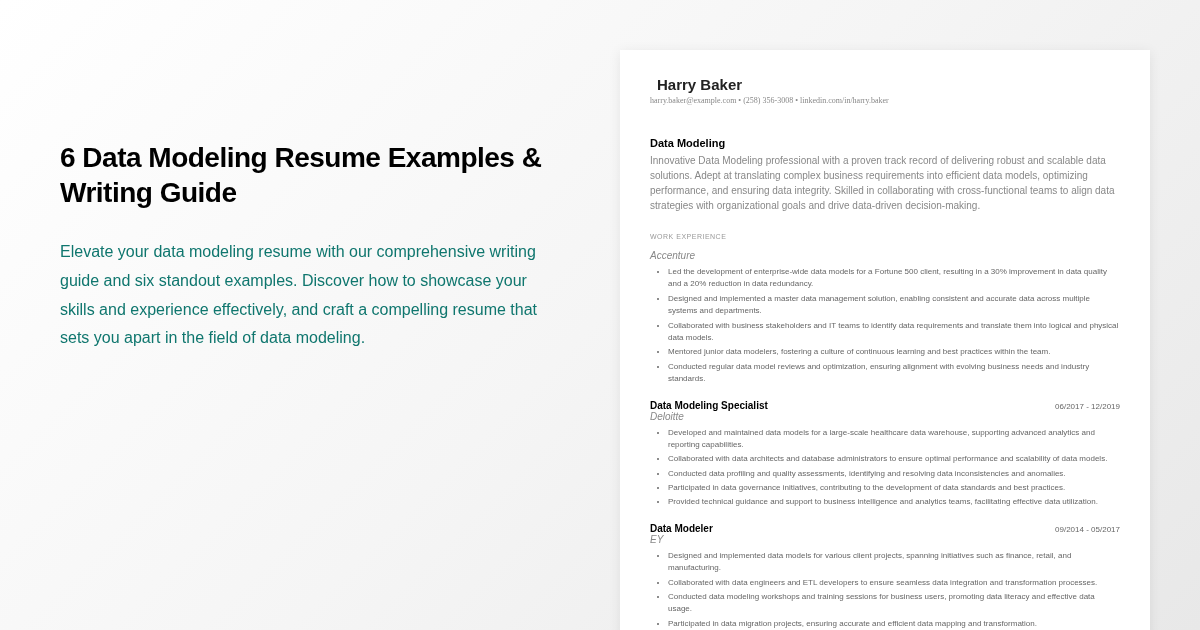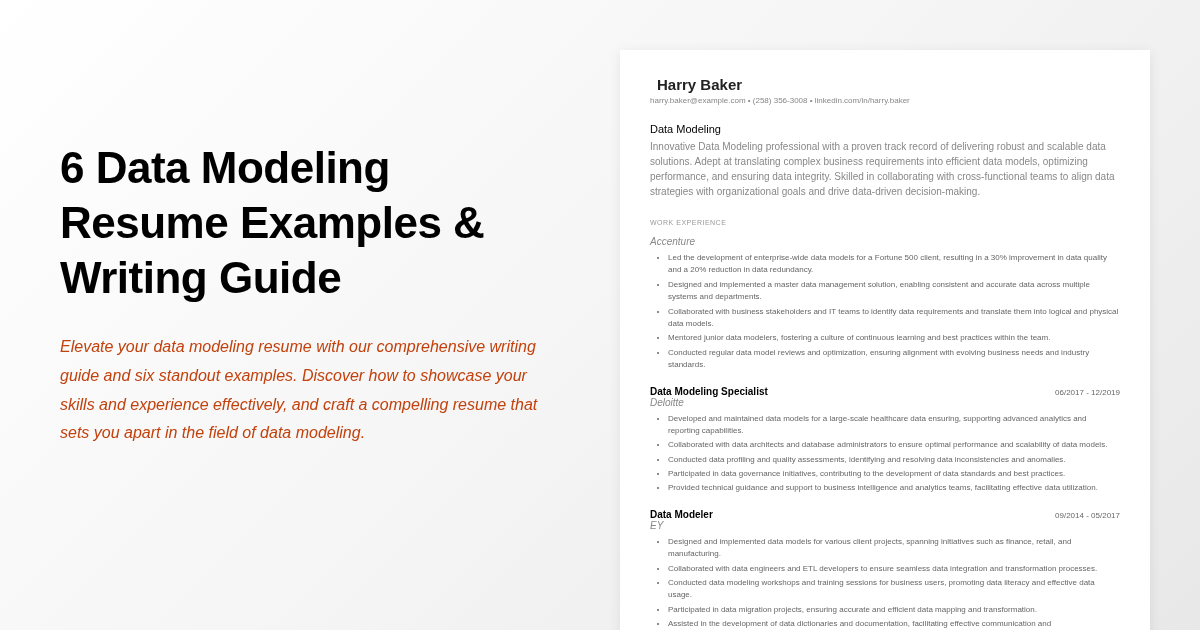--- a/index.html
+++ b/index.html
@@ -9,33 +9,32 @@
   font-family: -apple-system, BlinkMacSystemFont, "Segoe UI", Helvetica, Arial, sans-serif;
   background: linear-gradient(135deg, #ffffff 0%, #f5f5f5 50%, #e8e8e8 100%);
   display: flex;
   overflow: hidden;
 }
 .left-panel {
   width: 600px;
   padding: 140px 40px 0 60px;
 }
 .main-title {
-  font-size: 44px;
+  font-size: 28px;
   font-weight: 700;
   line-height: 1.25;
   color: #000;
   margin-bottom: 28px;
   letter-spacing: -0.5px;
 }
 .subtitle {
   font-size: 16px;
   line-height: 1.8;
-  color: #c2410c;
+  color: #0f766e;
   font-weight: 400;
-  font-style: italic;
 }
 .right-panel {
   width: 560px;
   padding-top: 50px;
   padding-left: 20px;
 }
 .resume-card {
   background: #fff;
   width: 530px;
   height: 600px;
@@ -46,25 +45,26 @@
 .resume-name {
   font-size: 15px;
   font-weight: 600;
   color: #222;
   margin-bottom: 3px;
   margin-left: 7px;
 }
 .resume-contact {
   font-size: 8px;
   color: #888;
-  margin-bottom: 18px;
+  margin-bottom: 32px;
+  font-family: Liberation Serif, serif;
 }
 .resume-section-title {
   font-size: 11px;
-  font-weight: 400;
+  font-weight: 700;
   color: #000;
   margin-bottom: 4px;
 }
 .resume-summary {
   font-size: 10px;
   line-height: 1.5;
   color: #888;
   margin-bottom: 20px;
 }
 .work-exp-label {
@@ -134,21 +134,21 @@
             <li>Conducted regular data model reviews and optimization, ensuring alignment with evolving business needs and industry standards.</li>
           </ul>
         </div>
         <div class="job">
           <div class="job-header">
             <div class="job-title">Data Modeling Specialist</div>
             <div class="job-dates">06/2017 - 12/2019</div>
           </div>
           <div class="job-company">Deloitte</div>
           <ul class="job-bullets">
-            <li>Developed and maintained data models for a large-scale healthcare data ensuring, supporting advanced analytics and reporting capabilities.</li>
+            <li>Developed and maintained data models for a large-scale healthcare data warehouse, supporting advanced analytics and reporting capabilities.</li>
             <li>Collaborated with data architects and database administrators to ensure optimal performance and scalability of data models.</li>
             <li>Conducted data profiling and quality assessments, identifying and resolving data inconsistencies and anomalies.</li>
             <li>Participated in data governance initiatives, contributing to the development of data standards and best practices.</li>
             <li>Provided technical guidance and support to business intelligence and analytics teams, facilitating effective data utilization.</li>
           </ul>
         </div>
         <div class="job">
           <div class="job-header">
             <div class="job-title">Data Modeler</div>
             <div class="job-dates">09/2014 - 05/2017</div>

